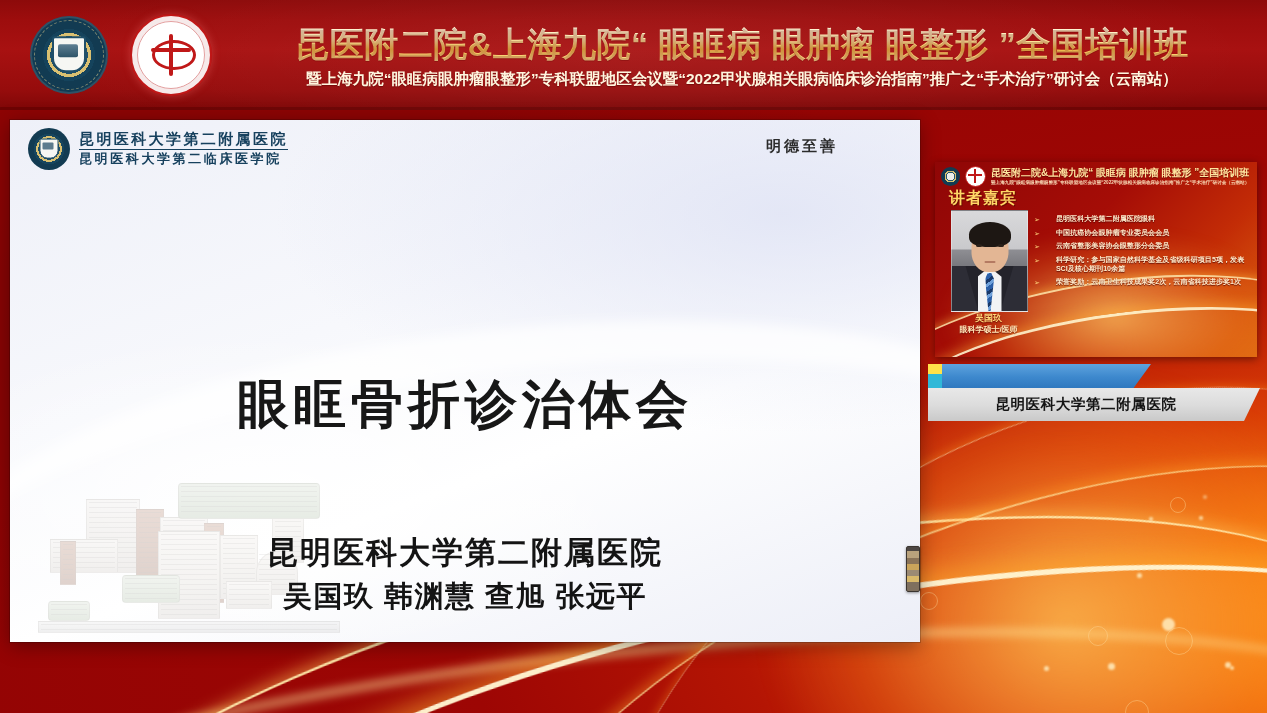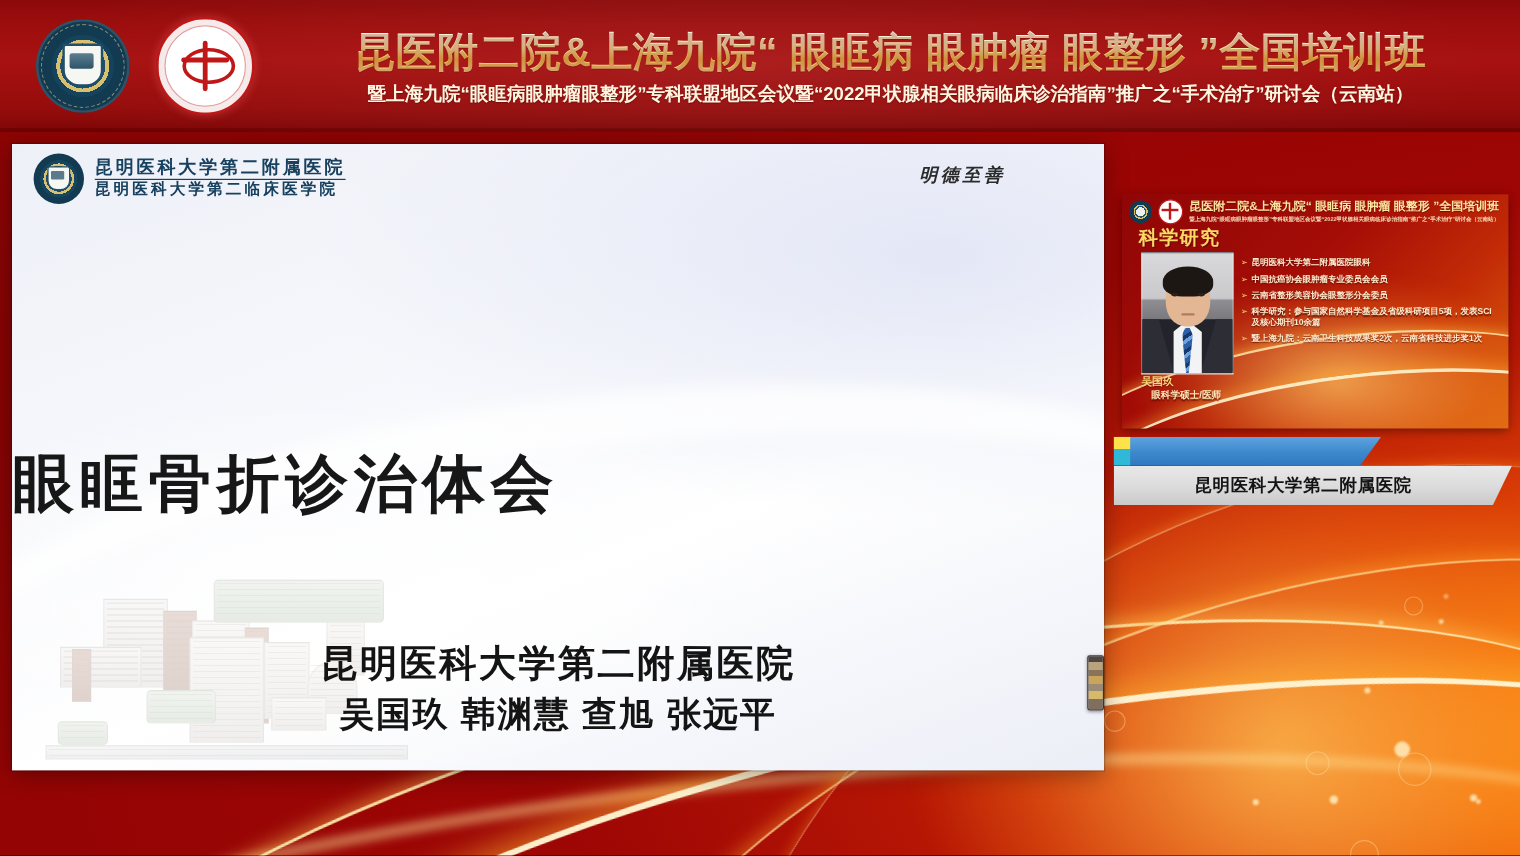--- a/index.html
+++ b/index.html
@@ -98,33 +98,33 @@
   .slide-logo .shield{position:absolute;left:50%;top:50%;transform:translate(-50%,-52%);
      width:17px;height:18px;background:#f6f7f3;border:1px solid #1f4f69;border-radius:2px 2px 8px 8px;}
   .slide-logo .shield::before{content:"";position:absolute;left:2px;top:3px;width:11px;height:7px;background:#5b7b8d;border-radius:1px;}
   .slide-univ{display:flex;flex-direction:column;gap:1px;}
   .slide-univ-1{font-size:15px;font-weight:700;color:#17415e;letter-spacing:2.4px;
      border-bottom:1.5px solid #17415e;padding-bottom:1px;line-height:17px;
      font-family:"DejaVu Serif","Liberation Serif",serif;}
   .slide-univ-2{font-size:13px;font-weight:700;color:#17415e;letter-spacing:2.6px;line-height:16px;
      font-family:"DejaVu Serif","Liberation Serif",serif;}
   .slide-motto{position:absolute;right:82px;top:17px;font-size:15px;font-weight:700;color:#2b2b2b;
-     letter-spacing:3px;z-index:4;font-family:"DejaVu Serif","Liberation Serif",serif;font-style:italic;}
+     letter-spacing:3px;z-index:4;font-family:"DejaVu Serif","Liberation Serif",serif;}
 
   .slide-building{position:absolute;left:28px;bottom:6px;width:420px;height:165px;opacity:.30;z-index:2;
      filter:saturate(.55) blur(.2px);}
   .bld{position:absolute;background:linear-gradient(180deg,#f3ece2,#d8cfc2);border:1px solid rgba(140,130,120,.35);}
   .bld.brick{background:linear-gradient(180deg,#d98a63,#b96c48);}
   .bld.green{background:linear-gradient(180deg,#cfe0c4,#a9c69c);border-radius:4px;}
   .bld.road{background:linear-gradient(180deg,#e7e7e7,#cfcfcf);}
   .bld.round{border-radius:50% 50% 6px 6px;}
   .bld::after{content:"";position:absolute;inset:2px;
      background:repeating-linear-gradient(180deg, rgba(120,115,110,.30) 0 1px, rgba(255,255,255,0) 1px 5px);}
 
-  .slide-title{position:absolute;left:0;right:0;top:253px;z-index:5;
+  .slide-title{position:absolute;left:0;right:0;top:253px;text-align:center;z-index:5;
      font-size:52px;font-weight:700;color:#171717;letter-spacing:5px;line-height:62px;}
   .slide-sub1{position:absolute;left:0;right:0;top:413px;text-align:center;z-index:5;
      font-size:31px;font-weight:700;color:#141414;letter-spacing:2px;line-height:40px;}
   .slide-sub2{position:absolute;left:0;right:0;top:456px;text-align:center;z-index:5;
      font-size:29px;font-weight:700;color:#141414;letter-spacing:1.5px;line-height:40px;}
 
   
   .slide-scroll{position:absolute;left:906px;top:546px;width:12px;height:44px;z-index:9;
      background:linear-gradient(180deg,#4b4440 0%,#8a7a5e 12%,#c9a martin 12%);}
   .slide-scroll{background:linear-gradient(180deg,#4d4642 0 10%, #b9a27c 10% 26%, #8a7358 26% 38%,
@@ -171,27 +171,27 @@
   .photo-suit{position:absolute;left:0;right:0;bottom:0;height:45px;background:#23232b;}
   .photo-suit::before,.photo-suit::after{content:"";position:absolute;top:0;width:26px;height:45px;background:#2d2d36;}
   .photo-suit::before{left:-6px;transform:skewX(16deg);}
   .photo-suit::after{right:-6px;transform:skewX(-16deg);}
   .photo-shirt{position:absolute;left:50%;bottom:0;transform:translateX(-50%);width:24px;height:44px;background:#f2f3f5;
      clip-path:polygon(50% 0,100% 22%,100% 100%,0 100%,0 22%);}
   .photo-tie{position:absolute;left:50%;bottom:0;transform:translateX(-50%);width:9px;height:38px;
      background:repeating-linear-gradient(-35deg,#2b5fa8 0 4px,#6ea0da 4px 7px,#17386b 7px 10px);
      clip-path:polygon(30% 0,70% 0,100% 16%,62% 100%,38% 100%,0 16%);}
 
-  .card-name{position:absolute;left:16px;top:151px;width:75px;z-index:4;
+  .card-name{position:absolute;left:16px;top:151px;width:75px;text-align:center;z-index:4;
      font-size:9px;font-weight:700;color:#ffd97a;text-shadow:0 1px 1px rgba(80,0,0,.7);line-height:11px;}
   .card-role{position:absolute;left:6px;top:163px;width:95px;text-align:center;z-index:4;
      font-size:8px;font-weight:700;color:#ffe7b8;text-shadow:0 1px 1px rgba(80,0,0,.7);line-height:10px;}
 
   .card-bullets{position:absolute;left:99px;top:53px;right:8px;z-index:4;display:flex;flex-direction:column;gap:3.5px;}
-  .blt{display:flex;gap:3px;align-items:flex-start;}
+  .blt{display:flex;gap:16px;align-items:flex-start;}
   .blt-mark{flex:none;color:#ffd37a;font-size:7px;line-height:10px;}
   .blt-txt{font-size:7.1px;line-height:9.6px;font-weight:700;color:#ffeccd;
      text-shadow:0 1px 1px rgba(70,0,0,.75);}
 
   
   .ribbon-wrap{position:absolute;left:928px;top:364px;width:332px;height:58px;}
   .ribbon-blue{position:absolute;left:5px;top:0;width:218px;height:24px;
      background:linear-gradient(180deg,#5ea3de 0%,#3d88cd 55%,#2f78bf 100%);
      clip-path:polygon(0 0,100% 0,92% 100%,0 100%);
      box-shadow:0 2px 4px rgba(0,0,0,.45);}
@@ -306,21 +306,21 @@
 
     <div class="card-head">
       <div class="mini-emblem mini-kmu"></div>
       <div class="mini-emblem mini-sh"></div>
       <div class="card-head-txt">
         <div class="card-head-1">昆医附二院&amp;上海九院“ 眼眶病 眼肿瘤 眼整形 ”全国培训班</div>
         <div class="card-head-2">暨上海九院“眼眶病眼肿瘤眼整形”专科联盟地区会议暨“2022甲状腺相关眼病临床诊治指南”推广之“手术治疗”研讨会（云南站）</div>
       </div>
     </div>
 
-    <div class="card-label">科学研究</div>
+    <div class="card-label">讲者嘉宾</div>
 
     <div class="card-photo">
       <div class="photo-suit"></div>
       <div class="photo-shirt"></div>
       <div class="photo-tie"></div>
       <div class="photo-face"></div>
       <div class="photo-hair"></div>
       <div class="photo-eyes">
           <i></i>
           <i></i>
@@ -343,21 +343,21 @@
       <div class="blt">
         <span class="blt-mark">➢</span>
         <span class="blt-txt">云南省整形美容协会眼整形分会委员</span>
       </div>
       <div class="blt">
         <span class="blt-mark">➢</span>
         <span class="blt-txt">科学研究：参与国家自然科学基金及省级科研项目5项，发表SCI及核心期刊10余篇</span>
       </div>
       <div class="blt">
         <span class="blt-mark">➢</span>
-        <span class="blt-txt">暨上海九院：云南卫生科技成果奖2次，云南省科技进步奖1次</span>
+        <span class="blt-txt">荣誉奖励：云南卫生科技成果奖2次，云南省科技进步奖1次</span>
       </div>
     </div>
   </div>
 
   <div class="ribbon-wrap">
     <div class="ribbon-gray"></div>
     <div class="ribbon-org">昆明医科大学第二附属医院</div>
     <div class="ribbon-blue"></div>
     <div class="ribbon-edge"></div>
   </div>

